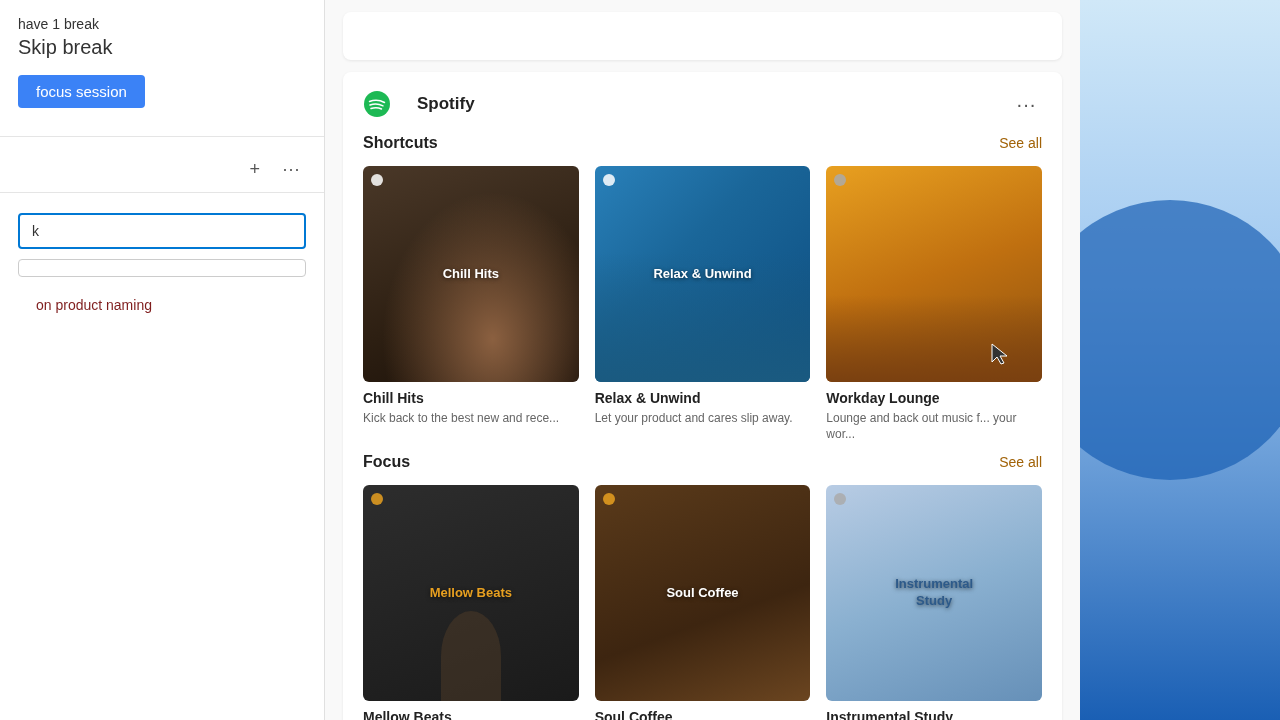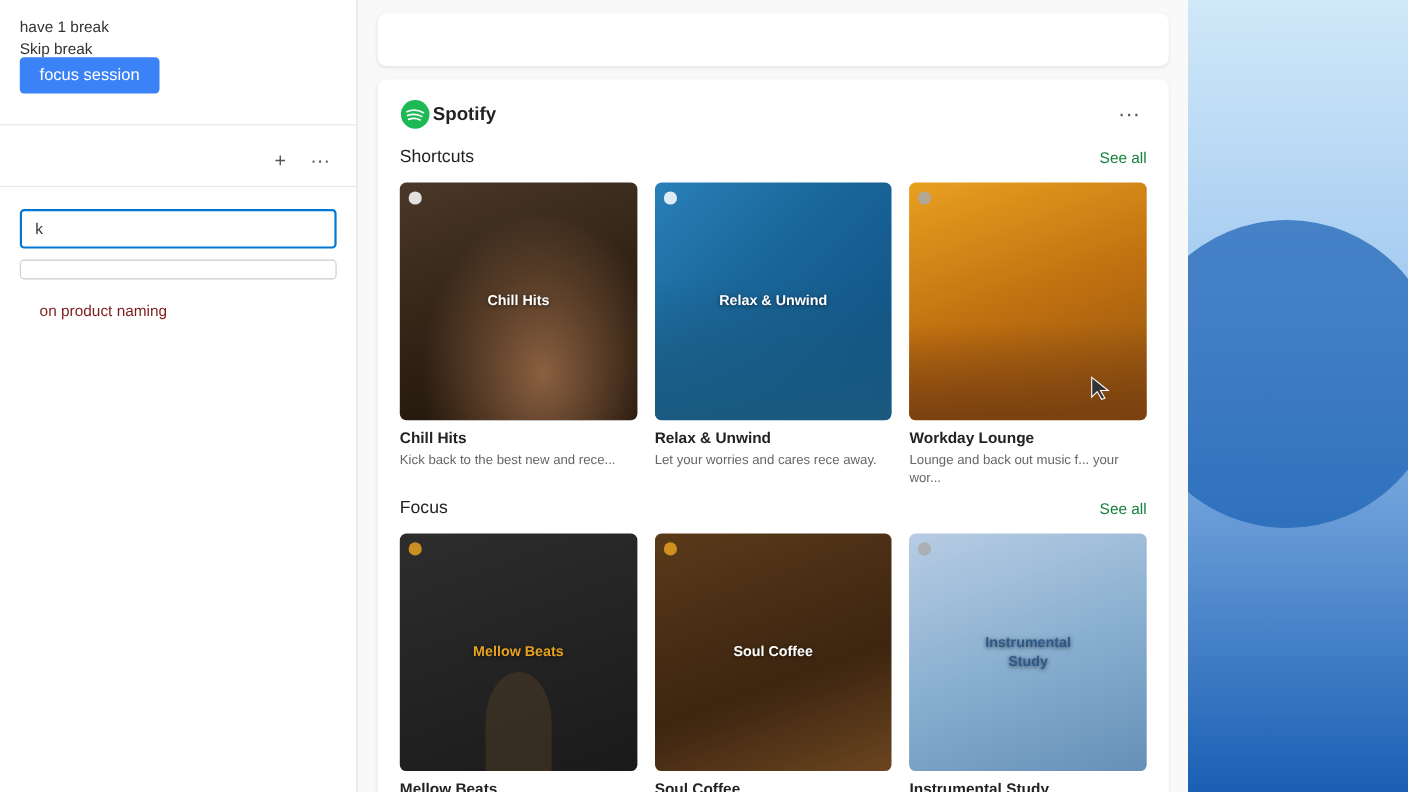--- a/index.html
+++ b/index.html
@@ -28,23 +28,23 @@
       padding: 16px 18px 8px 18px;
     }
 
     .break-info {
       font-size: 14px;
       color: #333;
       margin-bottom: 4px;
     }
 
     .skip-break {
-      font-size: 14px;
+      font-size: 20px;
       color: #333;
-      margin-bottom: 0;
+      margin-bottom: 16px;
     }
 
     .focus-session-btn {
       background: #3b82f6;
       color: #fff;
       border: none;
       border-radius: 4px;
       padding: 8px 18px;
       font-size: 15px;
       cursor: pointer;
@@ -126,21 +126,21 @@
     .spotify-header {
       display: flex;
       align-items: center;
       justify-content: space-between;
       margin-bottom: 16px;
     }
 
     .spotify-brand {
       display: flex;
       align-items: center;
-      gap: 2px;
+      gap: 26px;
     }
 
     .spotify-logo {
       width: 28px;
       height: 28px;
     }
 
     .spotify-name {
       font-size: 17px;
       font-weight: 600;
@@ -158,27 +158,27 @@
 
     .section-header {
       display: flex;
       align-items: center;
       justify-content: space-between;
       margin-bottom: 14px;
     }
 
     .section-title {
       font-size: 16px;
-      font-weight: 400;
+      font-weight: 700;
       color: #222;
     }
 
     .see-all {
       font-size: 14px;
-      color: #15803d;
+      color: #a16207;
       cursor: pointer;
       background: none;
       border: none;
       text-decoration: none;
     }
 
     .playlist-grid {
       display: flex;
       gap: 16px;
       margin-bottom: 8px;
@@ -398,21 +398,21 @@
         <div class="playlist-name">Chill Hits</div>
         <div class="playlist-desc">Kick back to the best new and rece...</div>
       </div>
 
       <div class="playlist-item">
         <div class="playlist-thumb thumb-relax">
           <div class="thumb-dot"></div>
           <span class="thumb-label">Relax &amp; Unwind</span>
         </div>
         <div class="playlist-name">Relax &amp; Unwind</div>
-        <div class="playlist-desc">Let your worries and cares rece away.</div>
+        <div class="playlist-desc">Let your product and cares slip away.</div>
       </div>
 
       <div class="playlist-item" style="position:relative;">
         <div class="playlist-thumb thumb-workday">
           <div class="thumb-dot thumb-dot-gray"></div>
 
           <div style="position:absolute;bottom:10px;right:30px;z-index:10;">
             <svg width="22" height="26" viewBox="0 0 22 26" fill="none">
               <polygon points="2,2 2,20 7,15 11,22 14,21 10,14 17,14" fill="#333" stroke="#fff" stroke-width="1"></polygon>
             </svg>

